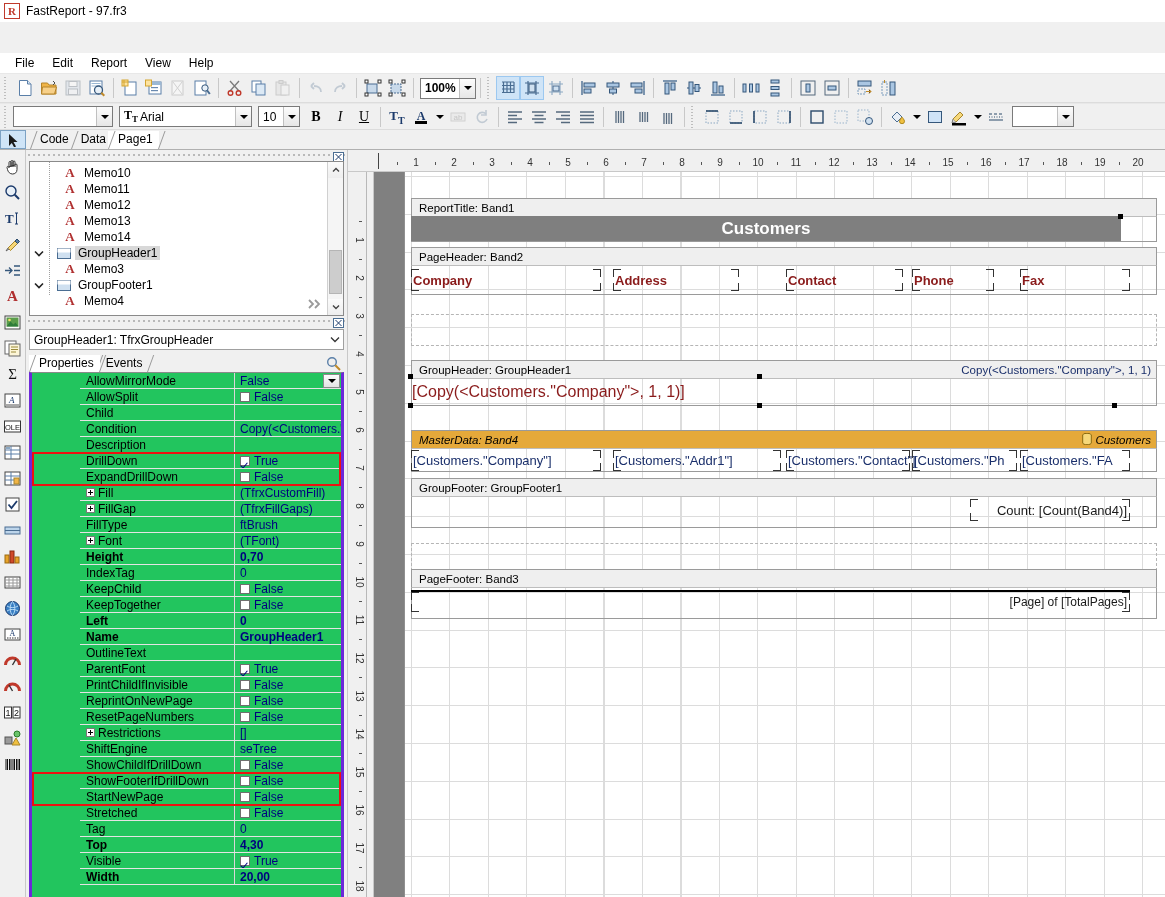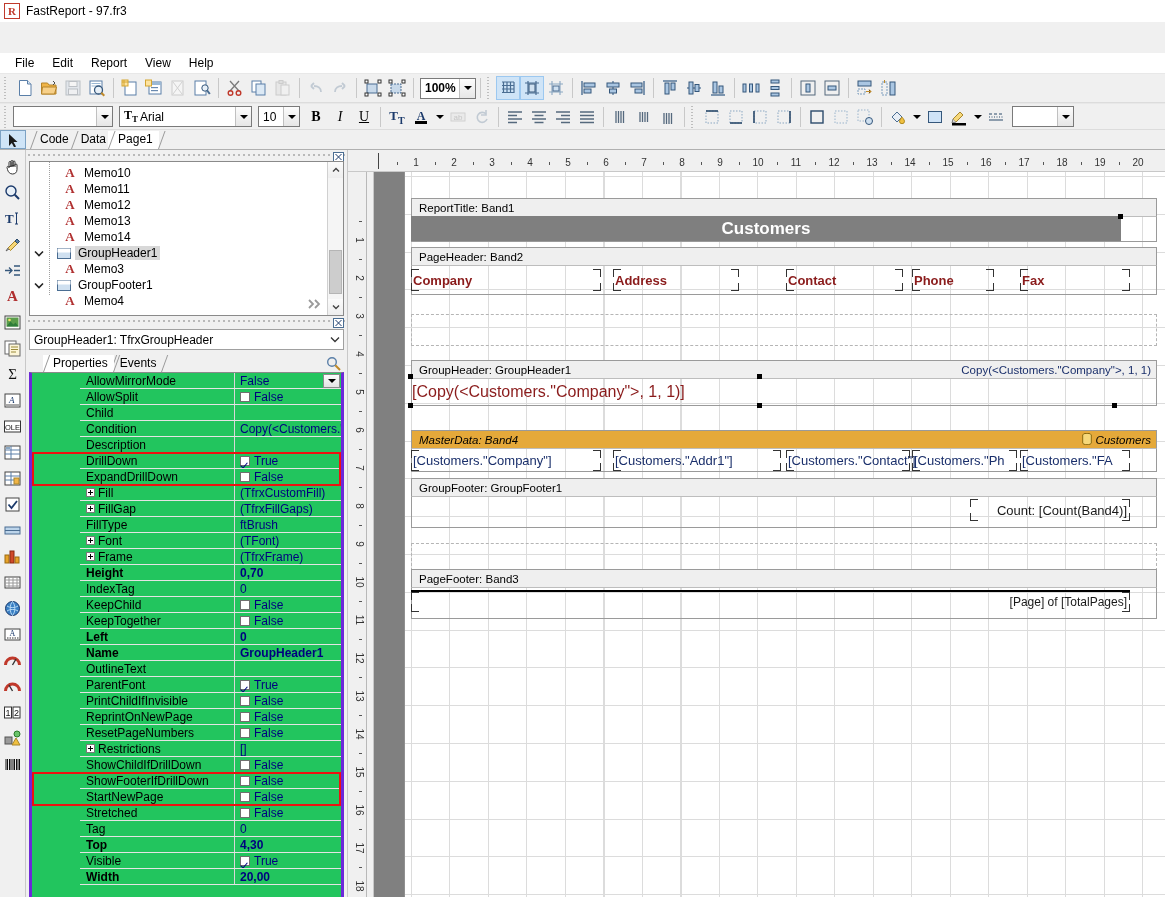--- a/index.html
+++ b/index.html
@@ -275,21 +275,21 @@
     position: absolute; left: 1px; right: 1px;
     background: #cdcdcd;
     border: 1px solid #b5b5b5;
   }
 
   #objcombo {
     margin: 2px 3px 0 3px;
     height: 21px;
   }
   #proptabs {
-    margin: 4px 3px 0 17px;
+    margin: 4px 3px 0 3px;
     height: 18px;
     display: flex;
     align-items: flex-end;
     position: relative;
   }
   .prtab {
     height: 17px;
     padding: 0 6px 0 10px;
     font-size: 12px;
     line-height: 16px;
@@ -1408,27 +1408,20 @@
         <div class="pval">ftBrush</div>
       </div>
       <div class="prow">
         <div class="pname" style="padding-left:10px;">
           <span class="pexp"></span>
           <span>Font</span>
         </div>
         <div class="pval">(TFont)</div>
       </div>
       <div class="prow">
-        <div class="pname" style="padding-left:10px;">
-          <span class="pexp"></span>
-          <span>Frame</span>
-        </div>
-        <div class="pval">(TfrxFrame)</div>
-      </div>
-      <div class="prow">
         <div class="pname bold">Height</div>
         <div class="pval bold">0,70</div>
       </div>
       <div class="prow">
         <div class="pname">IndexTag</div>
         <div class="pval">0</div>
       </div>
       <div class="prow">
         <div class="pname">KeepChild</div>
         <div class="pval">
@@ -1482,20 +1475,24 @@
           <span class="pcheck"></span>
           <span>False</span>
         </div>
       </div>
       <div class="prow">
         <div class="pname" style="padding-left:10px;">
           <span class="pexp"></span>
           <span>Restrictions</span>
         </div>
         <div class="pval">[]</div>
+      </div>
+      <div class="prow">
+        <div class="pname">ShiftEngine</div>
+        <div class="pval">seTree</div>
       </div>
       <div class="prow">
         <div class="pname">ShowChildIfDrillDown</div>
         <div class="pval">
           <span class="pcheck"></span>
           <span>False</span>
         </div>
       </div>
       <div class="prow">
         <div class="pname">ShowFooterIfDrillDown</div>

